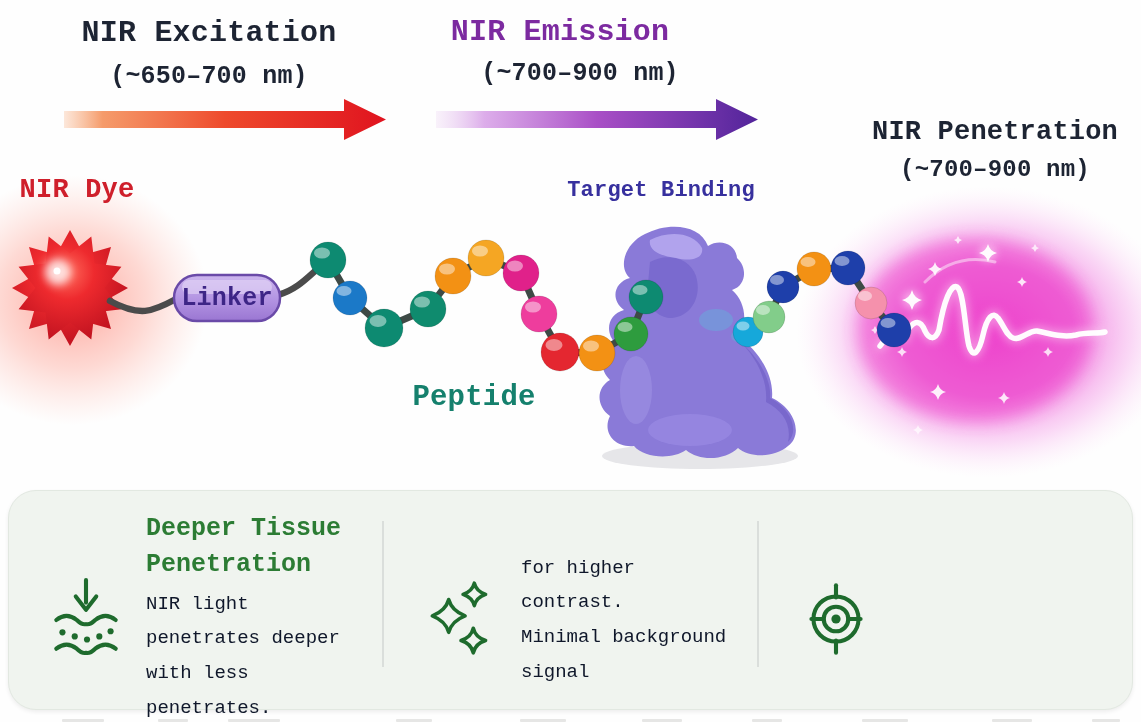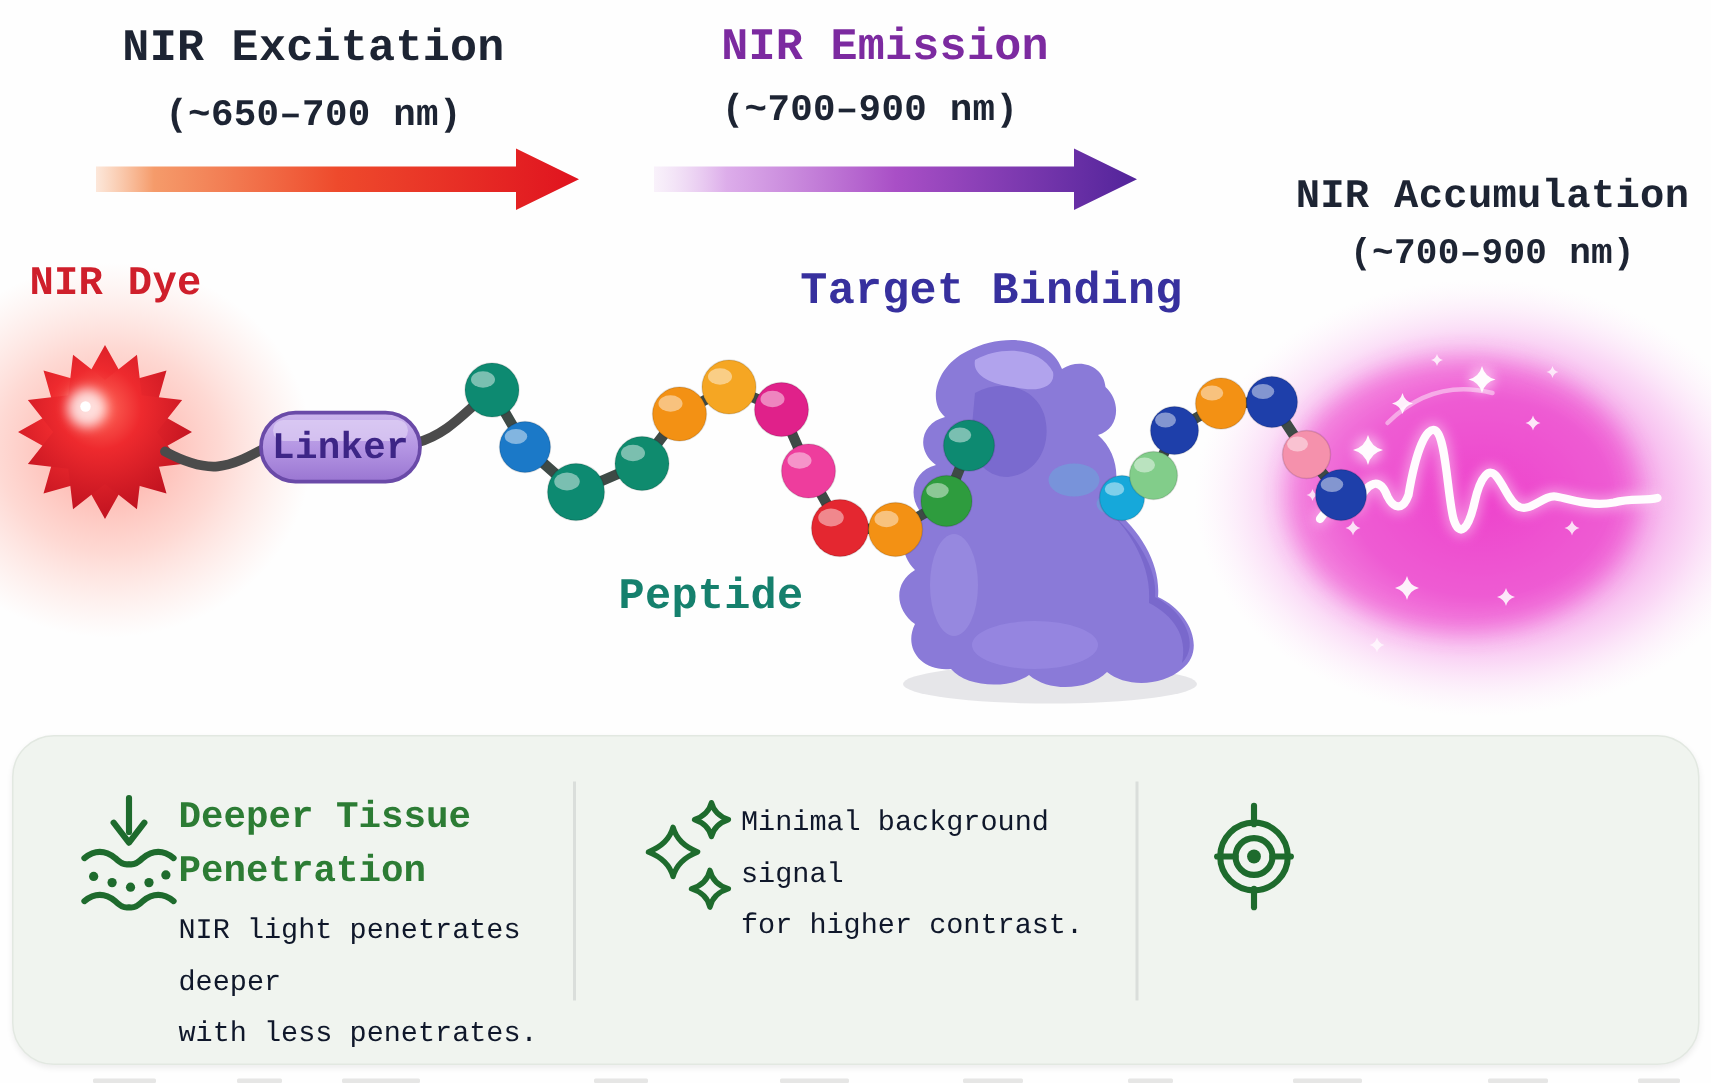--- a/index.html
+++ b/index.html
@@ -6,36 +6,36 @@
   .canvas{
     position:relative;width:1141px;height:722px;overflow:hidden;
     background:#fefefe;font-family:Liberation Mono, monospace;
   }
   svg{display:block;}
   .art{position:absolute;left:0;top:0;z-index:1;}
   .lbl{position:absolute;transform:translateX(-50%);white-space:nowrap;
        font-weight:700;z-index:3;letter-spacing:.2px;}
   #excitation-title{left:209px;top:16px;font-size:30px;color:#1d2433;}
   #excitation-range{left:209px;top:62px;font-size:25px;font-weight:600;color:#1d2433;}
-  #emission-title{left:590px;top:15px;font-size:30px;color:#7c2aa0;}
+  #emission-title{left:560px;top:15px;font-size:30px;color:#7c2aa0;}
   #emission-range{left:580px;top:59px;font-size:25px;font-weight:600;color:#1d2433;}
   #fluor-title{left:995px;top:117px;font-size:27px;color:#1d2433;}
   #fluor-range{left:995px;top:156px;font-size:24px;font-weight:600;color:#1d2433;}
   #dye-label{left:77px;top:175px;font-size:27px;color:#cf1f2b;}
-  #target-label{left:661px;top:178px;font-size:30px;color:#37309e;}
+  #target-label{left:661px;top:178px;font-size:22px;color:#37309e;}
   #peptide-label{left:431px;top:381px;font-size:29px;color:#15806d;margin-left:43px;}
   #linker-label{left:227px;top:284px;font-size:25px;color:#3d2586;}
 
   .features-panel{
     position:absolute;left:8px;top:490px;width:1123px;height:218px;z-index:2;
     background:#f0f4ef;border:1px solid #e2e8e1;border-radius:28px;
     box-shadow:0 2px 4px rgba(0,0,0,.07);
     display:flex;align-items:stretch;
   }
-  .feature{flex:1;display:flex;padding:36px 12px 0 44px;box-sizing:border-box;}
+  .feature{flex:1;display:flex;gap:27px;padding:36px 12px 0 44px;box-sizing:border-box;align-items:center;}
   .feature .ficon{width:66px;flex:0 0 66px;margin-top:2px;}
   .divider{width:2px;background:#dadedb;margin:30px 0 42px;flex:0 0 2px;}
   .feature-title{color:#2c7c34;font-size:25px;font-weight:700;line-height:1.44;}
   .feature-desc{color:#0f172a;font-size:19px;line-height:1.82;margin-top:4px;font-weight:400;}
   .bottom-crop{position:absolute;left:0;bottom:0;width:1141px;height:5px;z-index:4;}
   .bottom-crop span{position:absolute;bottom:0;height:3px;background:#dcdcda;opacity:.7;border-radius:1px;}
 </style>
 </head>
 <body>
 
@@ -208,21 +208,21 @@
       <ellipse cx="842" cy="261" rx="7.5" ry="5"></ellipse>
         <ellipse cx="865" cy="296" rx="7" ry="5"></ellipse>
       <ellipse cx="888" cy="323" rx="7.5" ry="5"></ellipse>
     </g>
   </svg>
 
   <div class="lbl" id="excitation-title">NIR Excitation</div>
   <div class="lbl" id="excitation-range">(~650–700 nm)</div>
   <div class="lbl" id="emission-title">NIR Emission</div>
   <div class="lbl" id="emission-range">(~700–900 nm)</div>
-  <div class="lbl" id="fluor-title">NIR Accumulation</div>
+  <div class="lbl" id="fluor-title">NIR Penetration</div>
   <div class="lbl" id="fluor-range">(~700–900 nm)</div>
   <div class="lbl" id="dye-label">NIR Dye</div>
   <div class="lbl" id="target-label">Target Binding</div>
   <div class="lbl" id="peptide-label">Peptide</div>
   <div class="lbl" id="linker-label">Linker</div>
 
   <div class="features-panel">
 
     <div class="feature">
       <div class="ficon">
@@ -257,22 +257,22 @@
     <div class="feature">
       <div class="ficon">
         <svg width="66" height="84" viewBox="0 0 64 82" fill="none" stroke="#1e6b2d" stroke-width="3.5" stroke-linecap="round" stroke-linejoin="round">
           <path d="M45,6 Q47,14 56,17 Q47,20 45,28 Q43,20 34,17 Q43,14 45,6 Z"></path>
           <path d="M20,22 Q23,33 36,38 Q23,43 20,54 Q17,43 4,38 Q17,33 20,22 Z"></path>
           <path d="M44,50 Q46,59 56,62 Q46,65 44,74 Q42,65 32,62 Q42,59 44,50 Z"></path>
         </svg>
       </div>
       <div>
         <div class="feature-desc">
+          <div>for higher contrast.</div>
           <div>Minimal background signal</div>
-          <div>for higher contrast.</div>
         </div>
       </div>
     </div>
 
     <div class="divider"></div>
 
     <div class="feature">
       <div class="ficon">
         <svg width="66" height="84" viewBox="0 0 64 82" fill="none" stroke="#1e6b2d" stroke-width="4" stroke-linecap="round">
           <circle cx="32" cy="41" r="22"></circle>

